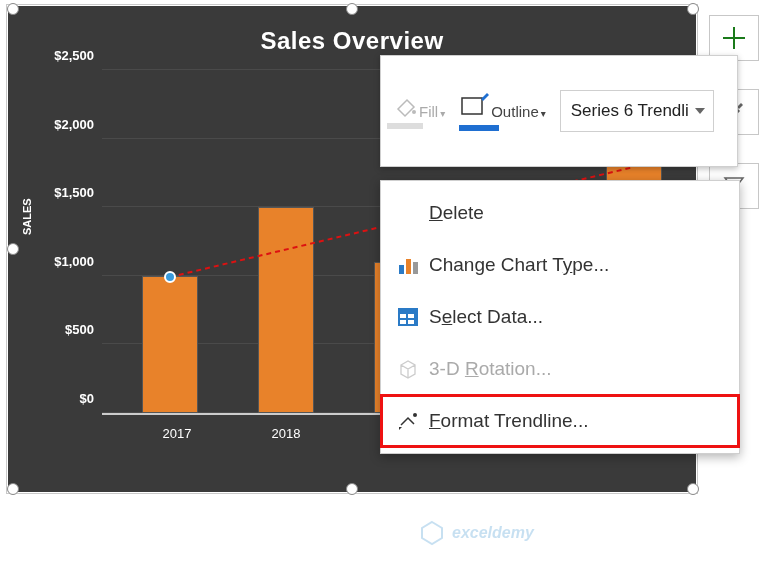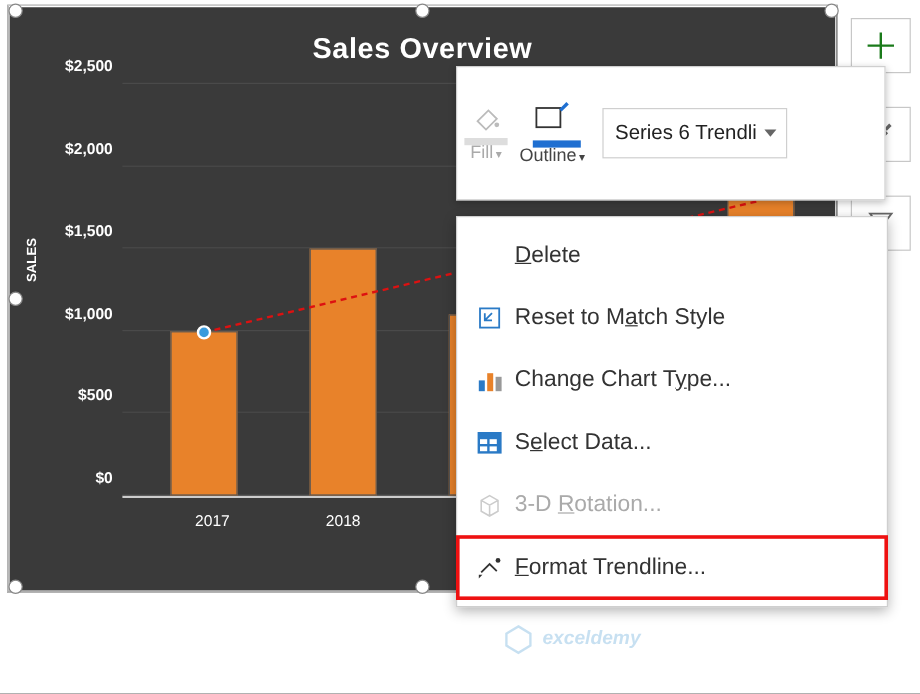--- a/index.html
+++ b/index.html
@@ -36,21 +36,21 @@
   .trend-svg { position:absolute; left:95px; top:65px; width:575px; height:345px; overflow:visible; }
 
   
   .side-btn { position:absolute; right:8px; width:50px; height:46px; background:#fff; border:1px solid #c7c7c7; display:flex; align-items:center; justify-content:center; font-size:24px; }
   .side-btn.plus { top:15px; color:#1a7a1a; font-weight:300; font-size:34px;}
   .side-btn.brush { top:89px; }
   .side-btn.filter { top:163px; }
 
   
   .mini-toolbar { position:absolute; left:380px; top:55px; width:358px; height:112px; background:#fff; border:1px solid #cfcfcf; box-shadow:0 2px 6px rgba(0,0,0,.25); z-index:5; display:flex; align-items:center; padding:8px 10px; gap:14px;}
-  .mt-item { display:flex; flex-direction:column; align-items:center; font-size:15px; color:#444;}
+  .mt-item { display:flex; flex-direction:row; align-items:center; font-size:15px; color:#444;}
   .mt-fill-icon { width:28px; height:28px; margin-bottom:4px; position:relative;}
   .mt-fill-bar { position:absolute; bottom:-6px; left:-4px; width:36px; height:6px; background:#ddd;}
   .mt-outline-icon { width:32px; height:32px; margin-bottom:4px; position:relative;}
   .mt-outline-bar { position:absolute; bottom:-6px; left:0; width:40px; height:6px; background:#1f6fd1;}
   .mt-item.disabled { color:#aaa;}
   .mt-item .arrow { font-size:10px; margin-left:2px;}
   .series-select { border:1px solid #cfcfcf; background:#fff; font-size:17px; padding:10px 24px 10px 10px; color:#222; white-space:nowrap; position:relative;}
   .series-select::after { content:""; position:absolute; right:8px; top:50%; width:0; height:0; border-left:5px solid transparent; border-right:5px solid transparent; border-top:6px solid #666; transform:translateY(-50%);}
 
   
@@ -162,29 +162,20 @@
 </div>
 
 <div class="ctx">
   <div class="ctx-item">
     <span class="icon"></span>
     <span class="lbl"><u>D</u>elete</span>
   </div>
   <div class="ctx-item">
     <span class="icon">
       <svg width="24" height="24">
-          <rect x="4" y="4" width="16" height="16" fill="none" stroke="#2a7ac6" stroke-width="1.5"></rect>
-          <path d="M14 8 L8 14 M8 8 L8 14 L14 14" fill="none" stroke="#2a7ac6" stroke-width="1.5"></path>
-        </svg>
-    </span>
-    <span class="lbl">Reset to M<u>a</u>tch Style</span>
-  </div>
-  <div class="ctx-item">
-    <span class="icon">
-      <svg width="24" height="24">
           <rect x="3" y="12" width="5" height="9" fill="#2a7ac6"></rect>
           <rect x="10" y="6" width="5" height="15" fill="#e8822a"></rect>
           <rect x="17" y="9" width="5" height="12" fill="#999"></rect>
         </svg>
     </span>
     <span class="lbl">Change Chart T<u>y</u>pe...</span>
   </div>
   <div class="ctx-item">
     <span class="icon">
       <svg width="24" height="24">

